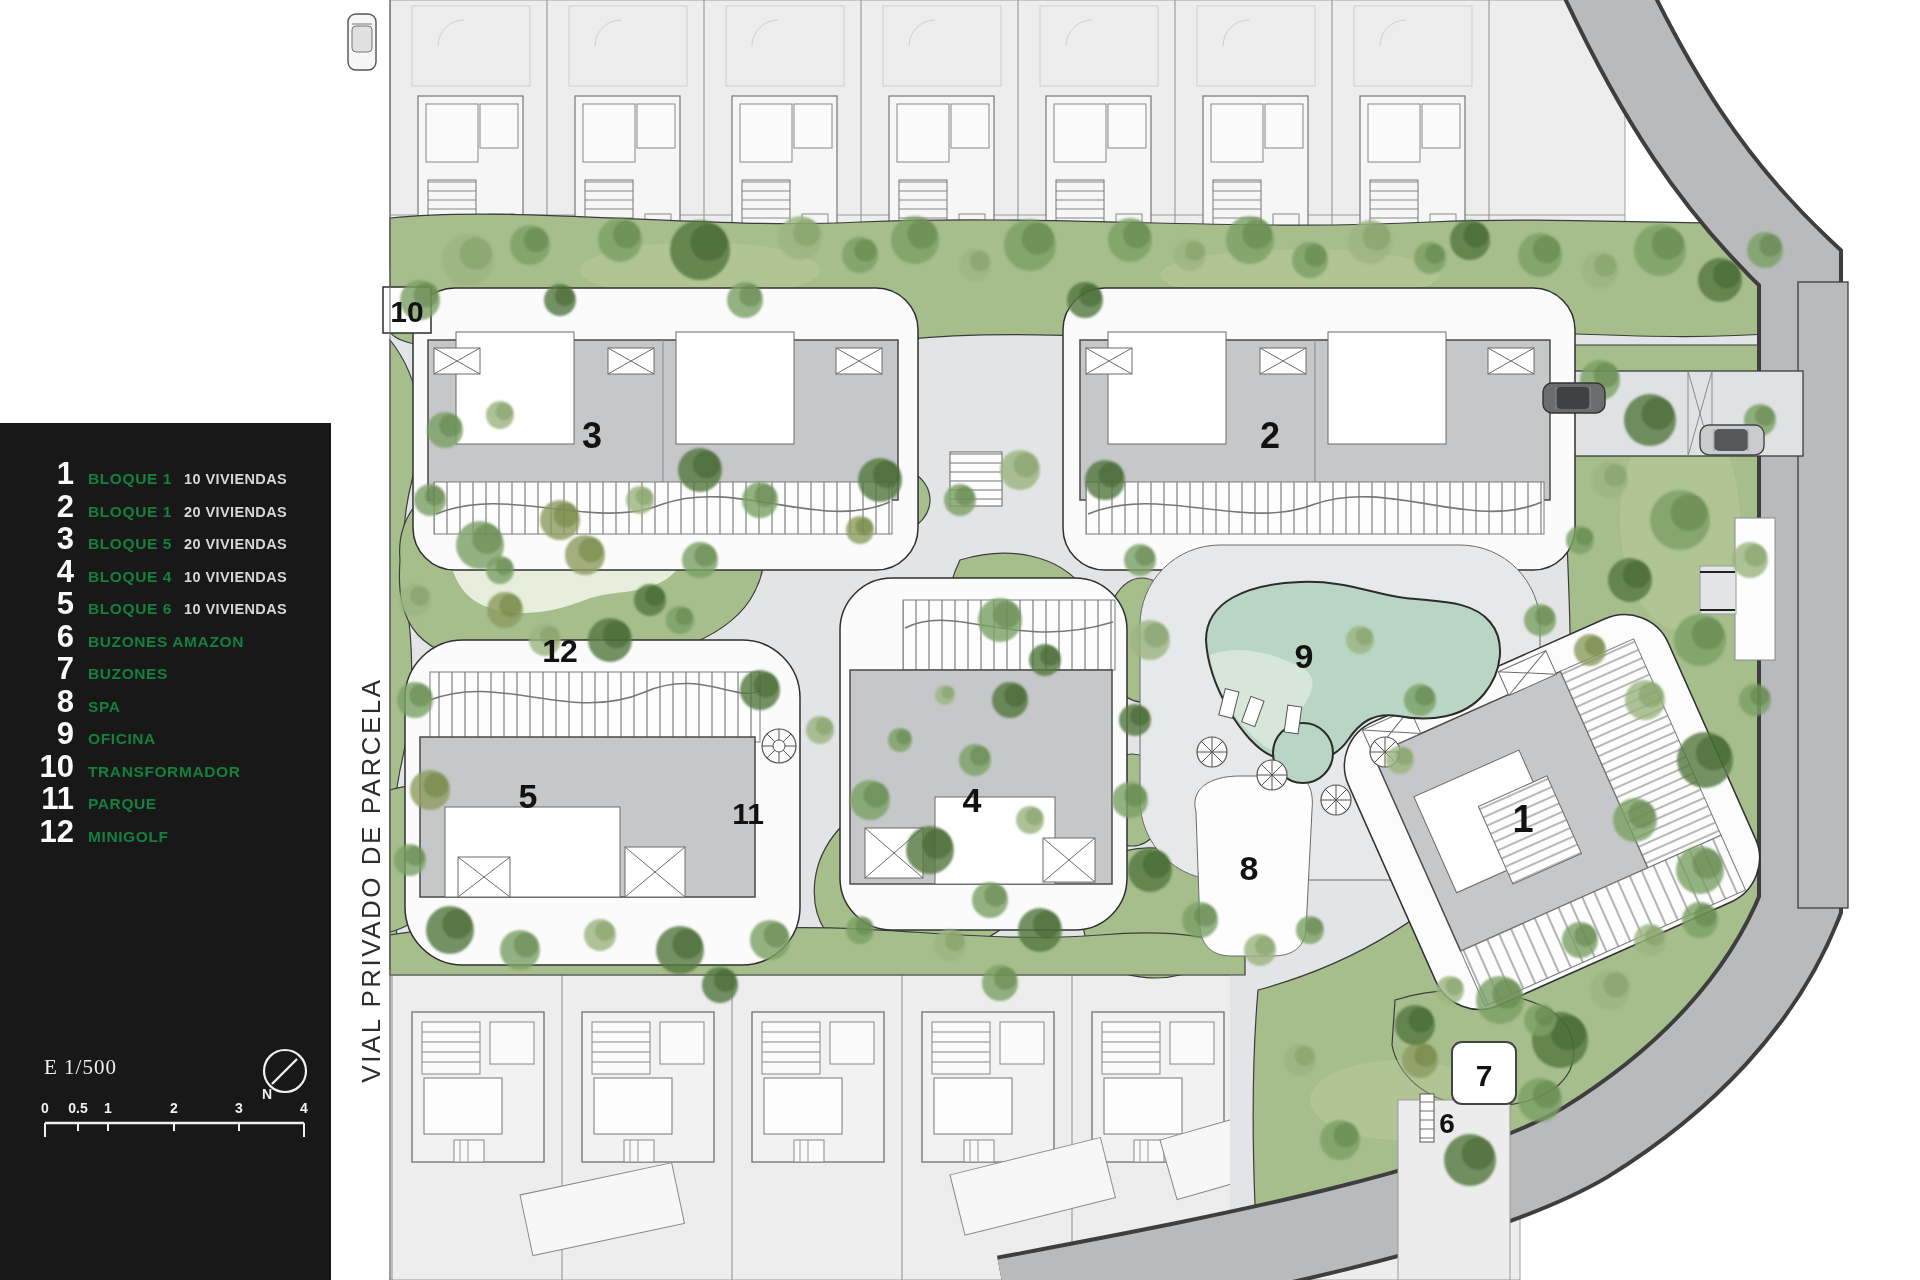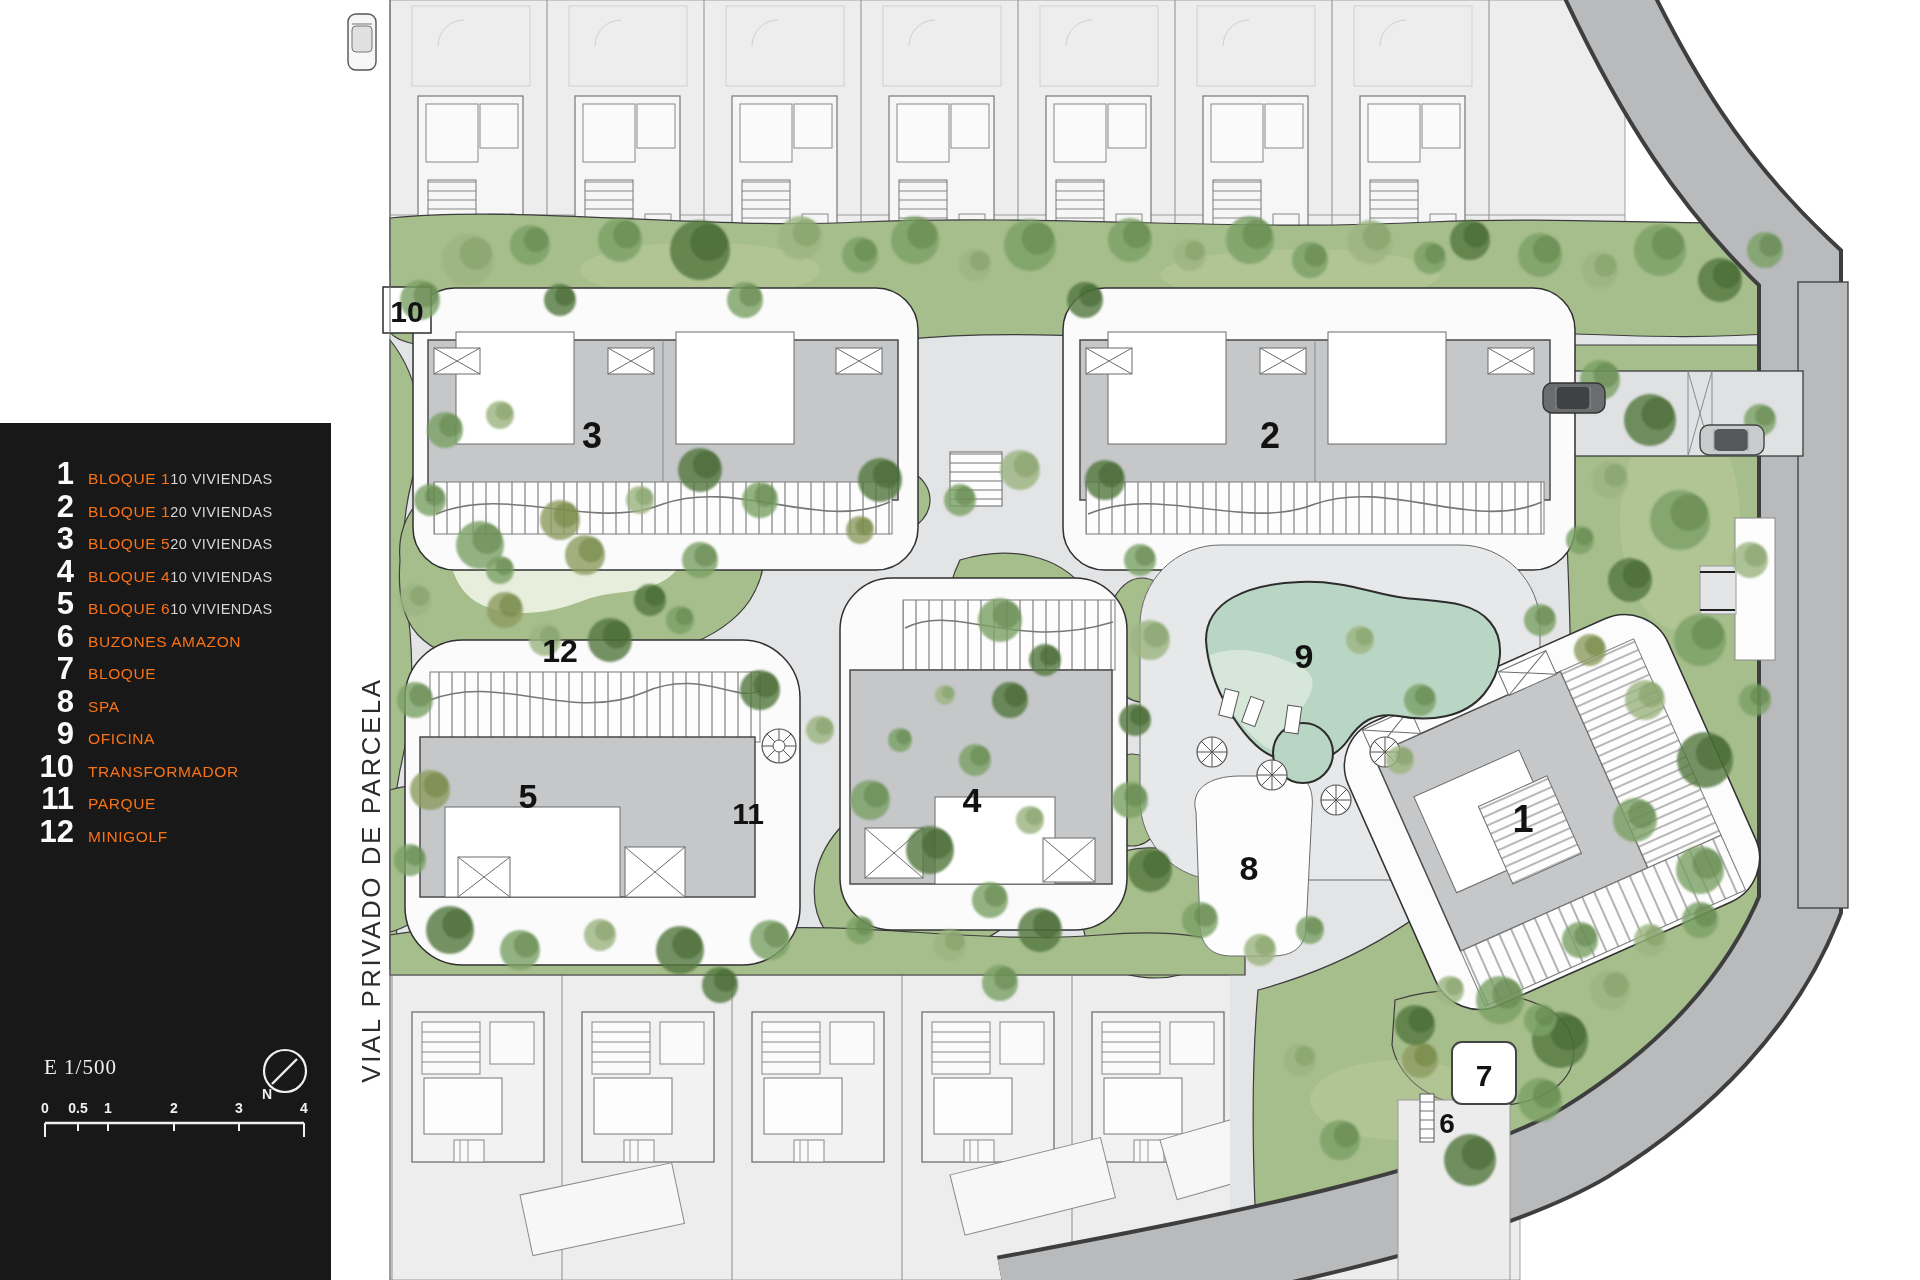--- a/index.html
+++ b/index.html
@@ -5,22 +5,22 @@
   html,body{margin:0;padding:0;background:#fff;}
   #stage{position:relative;width:1920px;height:1280px;overflow:hidden;background:#fff;
          font-family:"Liberation Sans",sans-serif;}
   #map{position:absolute;left:0;top:0;}
   
   #legend-panel{position:absolute;left:0;top:423px;width:331px;height:857px;background:#181818;
                 color:#f2f2f2;box-sizing:border-box;padding-top:36px;}
   .lg-row{display:flex;align-items:baseline;height:32.5px;}
   .lg-num{width:74px;text-align:right;padding-right:14px;font-size:31px;font-weight:bold;
           color:#fafafa;flex:none;line-height:30px;}
-  .lg-label{font-size:15.5px;font-weight:normal;letter-spacing:.6px;min-width:72px;color:#f97316;}
-  .lg-sub{font-size:14.5px;color:#d6d6d6;letter-spacing:.4px;}
+  .lg-label{font-size:15.5px;font-weight:bold;letter-spacing:.6px;min-width:72px;color:#15803d;}
+  .lg-sub{font-size:14.5px;color:#d6d6d6;letter-spacing:.4px;margin-left:12px;font-weight:bold;}
   #scale-label{position:absolute;left:44px;top:632px;font-size:21px;letter-spacing:1px;color:#efefef;font-family:Liberation Serif, serif;}
   #north-wrap{position:absolute;left:250px;top:612px;}
   #scalebar-wrap{position:absolute;left:36px;top:672px;}
   
   #road-label{position:absolute;left:371px;top:880px;transform:translate(-50%,-50%) rotate(-90deg);
               white-space:nowrap;font-size:26px;letter-spacing:2.5px;color:#2d2d2d;}
   svg text{font-family:"Liberation Sans",sans-serif;}
 </style>
 </head>
 <body>
@@ -957,21 +957,21 @@
         <span class="lg-label">BLOQUE 6</span>
         <span class="lg-sub">10 VIVIENDAS</span>
       </div>
   <div class="lg-row">
         <span class="lg-num">6</span>
         <span class="lg-label">BUZONES AMAZON</span>
         <span class="lg-sub"></span>
       </div>
   <div class="lg-row">
         <span class="lg-num">7</span>
-        <span class="lg-label">BLOQUE</span>
+        <span class="lg-label">BUZONES</span>
         <span class="lg-sub"></span>
       </div>
   <div class="lg-row">
         <span class="lg-num">8</span>
         <span class="lg-label">SPA</span>
         <span class="lg-sub"></span>
       </div>
   <div class="lg-row">
         <span class="lg-num">9</span>
         <span class="lg-label">OFICINA</span>

